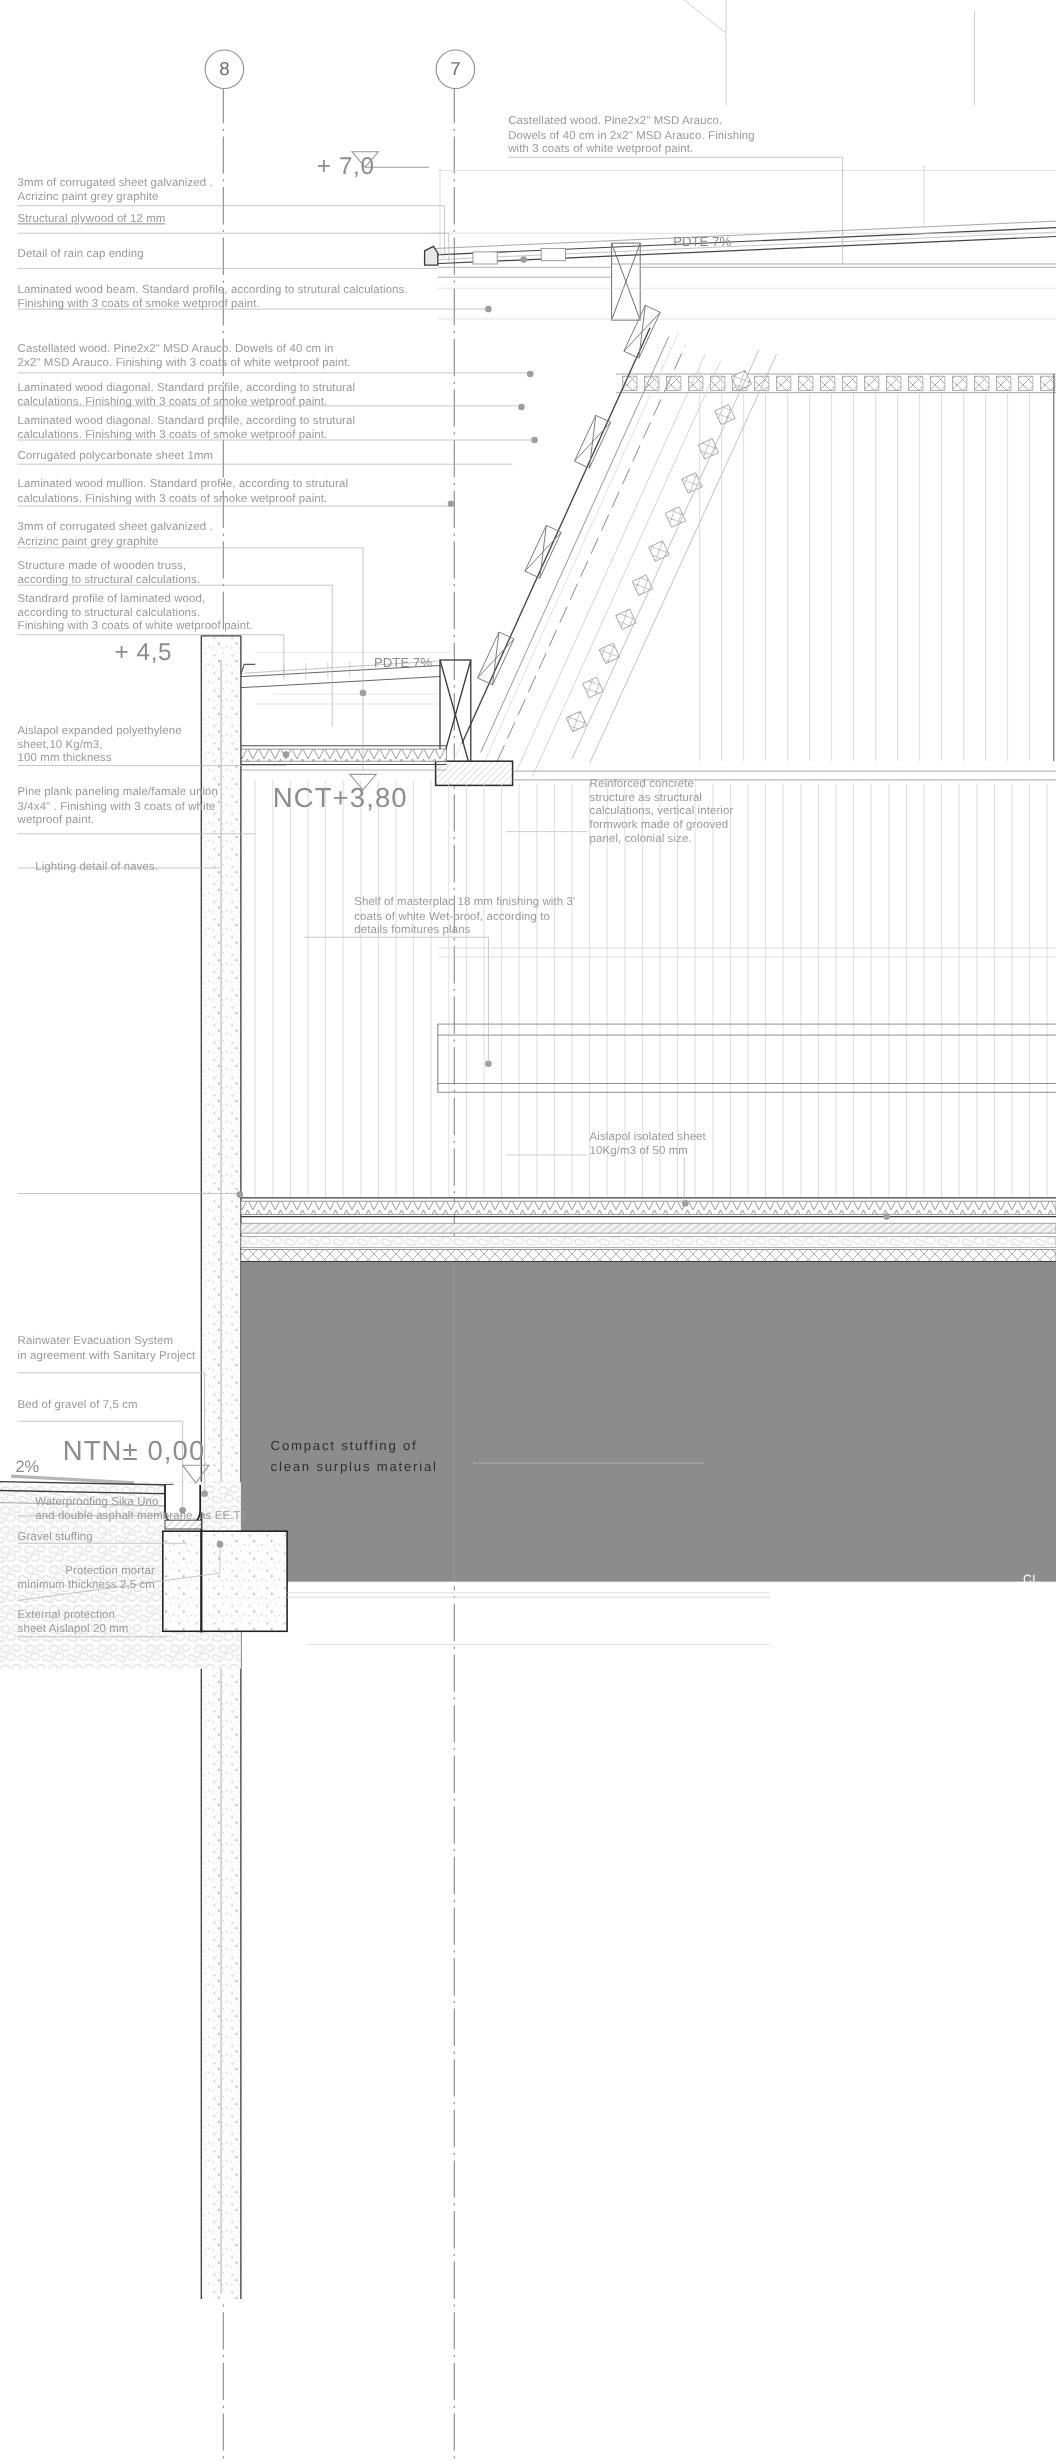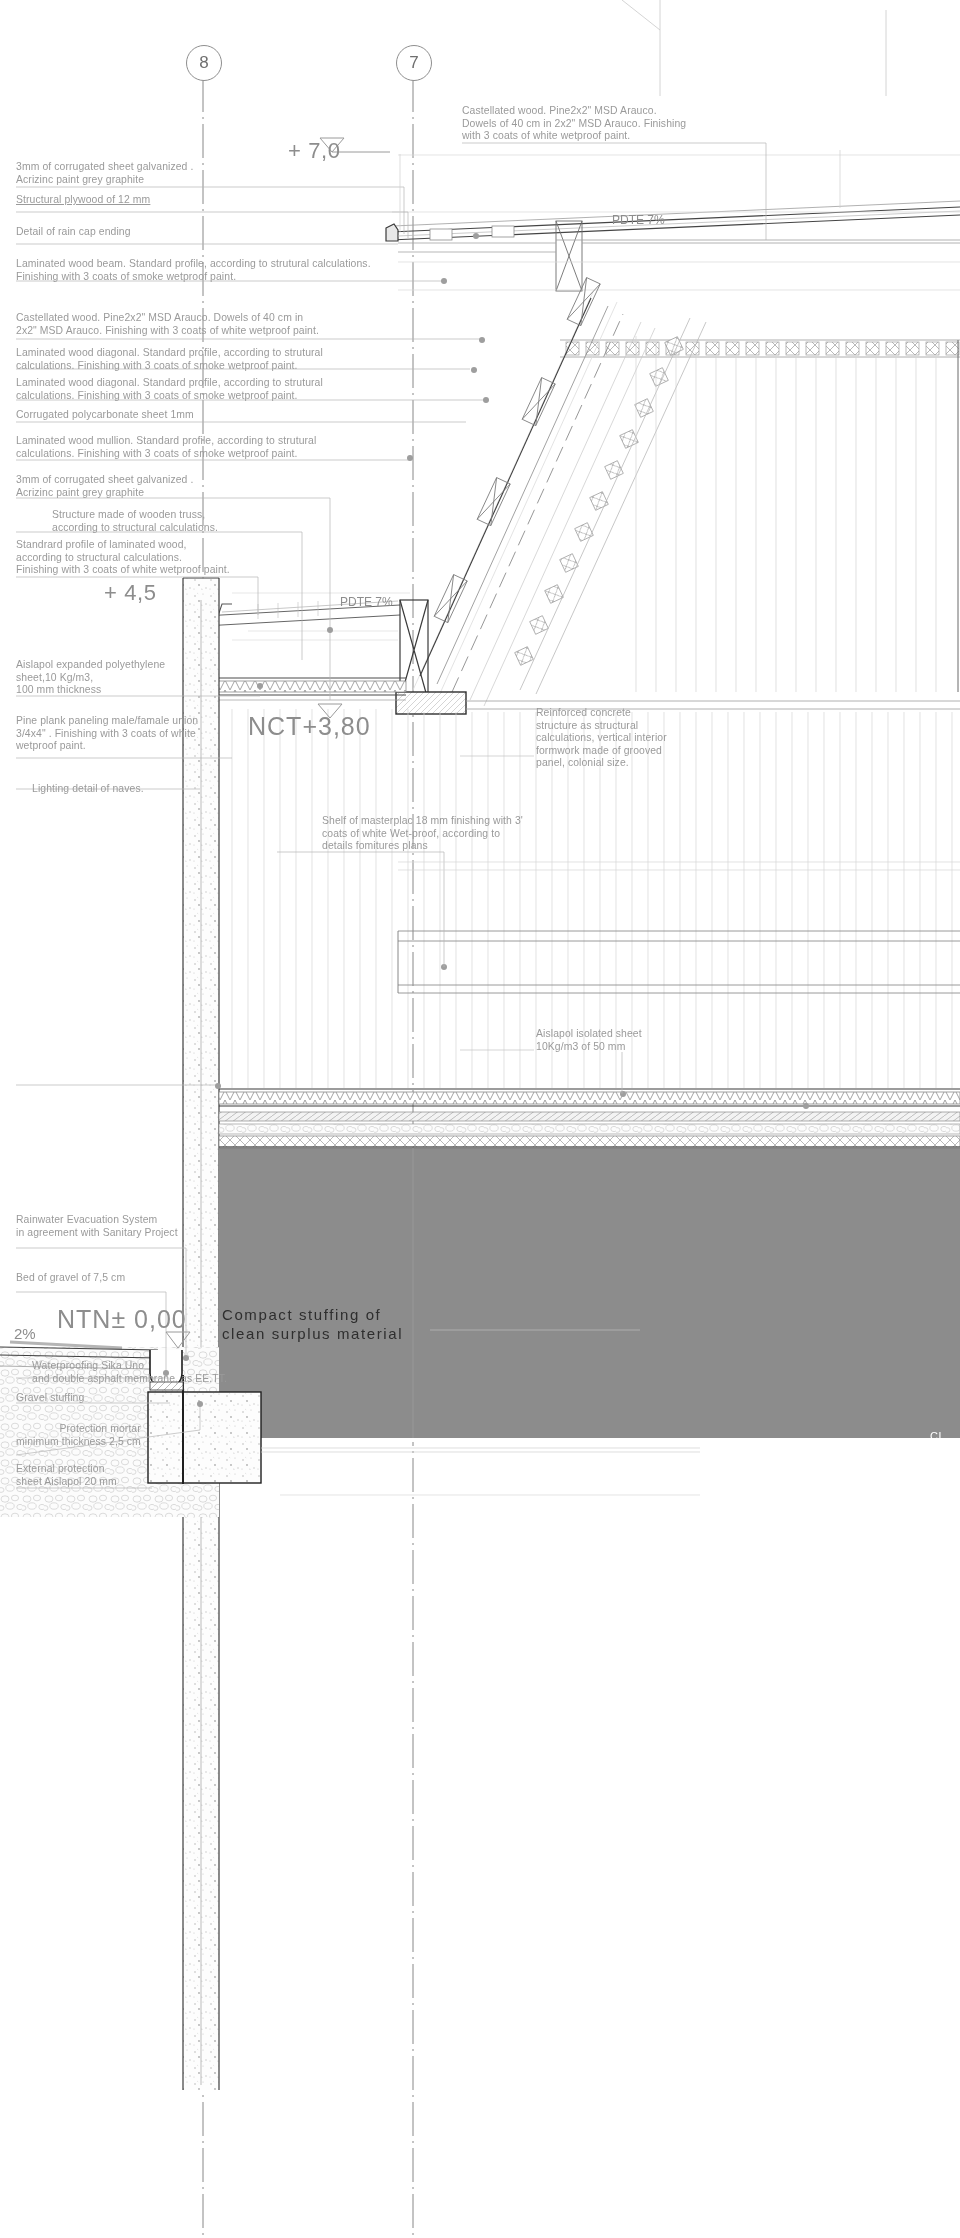--- a/index.html
+++ b/index.html
@@ -37,23 +37,24 @@
 
   
   .bubble{
     position:absolute;width:34px;height:34px;border:1px solid #8f8f8f;
     border-radius:50%;background:#fff;color:#6f6f6f;font-size:17px;
     display:flex;align-items:center;justify-content:center;
     font-family:"Liberation Sans",sans-serif;
   }
 
   .stuff-label{
-    position:absolute;color:#2e2e2e;font-size:15px;line-height:19px;
+    position:absolute;color:#2e2e2e;font-size:12px;line-height:19px;
     letter-spacing:1.6px;white-space:pre-line;
     font-family:"Liberation Sans",sans-serif;
+    margin-left:24px;
   }
   .cl-label{
     position:absolute;color:#ffffff;font-size:11px;letter-spacing:.5px;
   }
 </style>
 </head>
 <body>
 
 <div id="sheet">
 
@@ -566,21 +567,21 @@
 2x2" MSD Arauco. Finishing with 3 coats of white wetproof paint.</div>
     <div class="note" style="left:16px;top:347px;">Laminated wood diagonal. Standard profile, according to strutural
 calculations. Finishing with 3 coats of smoke wetproof paint.</div>
     <div class="note" style="left:16px;top:377px;">Laminated wood diagonal. Standard profile, according to strutural
 calculations. Finishing with 3 coats of smoke wetproof paint.</div>
     <div class="note" style="left:16px;top:409px;">Corrugated polycarbonate  sheet 1mm</div>
     <div class="note" style="left:16px;top:435px;">Laminated wood mullion. Standard profile, according to strutural
 calculations. Finishing with 3 coats of smoke wetproof paint.</div>
     <div class="note" style="left:16px;top:474px;">3mm of corrugated sheet galvanized .
 Acrizinc paint grey graphite</div>
-    <div class="note" style="left:16px;top:509px;margin-left:36px;">Structure made of wooden truss,
+    <div class="note" style="left:16px;top:509px;">Structure made of wooden truss,
 according to structural calculations.</div>
     <div class="note" style="left:16px;top:539px;">Standrard profile of laminated wood,
 according to structural calculations.
 Finishing with 3 coats of white wetproof paint.</div>
     <div class="note" style="left:16px;top:659px;">Aislapol expanded polyethylene
 sheet,10 Kg/m3,
 100 mm thickness</div>
     <div class="note" style="left:16px;top:715px;">Pine plank paneling male/famale union
 3/4x4" . Finishing with 3 coats of white
 wetproof paint.</div>

